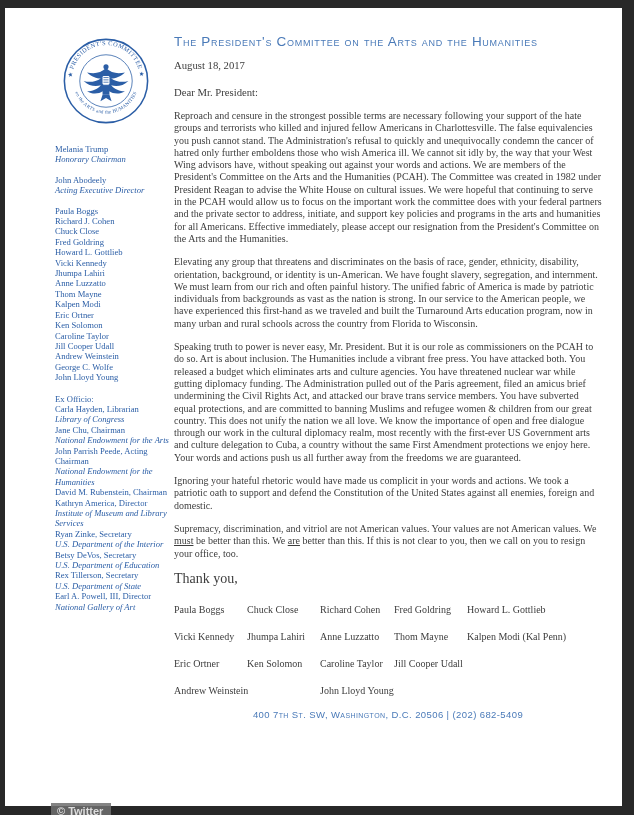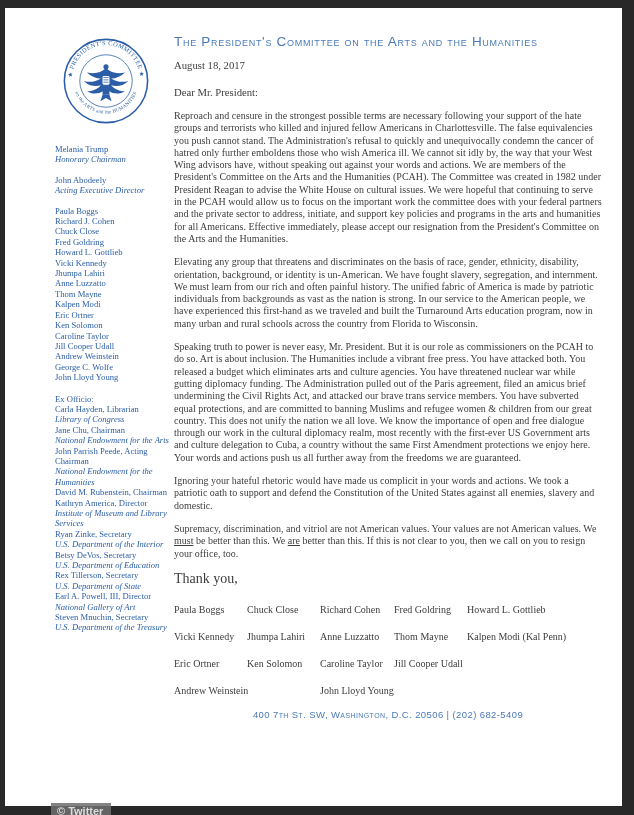--- a/index.html
+++ b/index.html
@@ -179,40 +179,36 @@
           <div class="exo-name">Rex Tillerson, Secretary</div>
           <div class="exo-org">U.S. Department of State</div>
         </div>
 
         <div>
           <div class="exo-name">Earl A. Powell, III, Director</div>
           <div class="exo-org">National Gallery of Art</div>
         </div>
 
 
-        <div>
-          <div class="exo-name">Steven Mnuchin, Secretary</div>
-          <div class="exo-org">U.S. Department of the Treasury</div>
-        </div>
       </div>
 
   </aside>
 
   <main class="main">
 
     <h1 class="title">The President's Committee on the Arts and the Humanities</h1>
 
     <div class="date">August 18, 2017</div>
 
     <div class="salutation">Dear Mr. President:</div>
 
     <p class="body">Reproach and censure in the strongest possible terms are necessary following your support of the hate groups and terrorists who killed and injured fellow Americans in Charlottesville. The false equivalencies you push cannot stand. The Administration's refusal to quickly and unequivocally condemn the cancer of hatred only further emboldens those who wish America ill. We cannot sit idly by, the way that your West Wing advisors have, without speaking out against your words and actions. We are members of the President's Committee on the Arts and the Humanities (PCAH). The Committee was created in 1982 under President Reagan to advise the White House on cultural issues. We were hopeful that continuing to serve in the PCAH would allow us to focus on the important work the committee does with your federal partners and the private sector to address, initiate, and support key policies and programs in the arts and humanities for all Americans. Effective immediately, please accept our resignation from the President's Committee on the Arts and the Humanities.</p>
     <p class="body">Elevating any group that threatens and discriminates on the basis of race, gender, ethnicity, disability, orientation, background, or identity is un-American. We have fought slavery, segregation, and internment. We must learn from our rich and often painful history. The unified fabric of America is made by patriotic individuals from backgrounds as vast as the nation is strong. In our service to the American people, we have experienced this first-hand as we traveled and built the Turnaround Arts education program, now in many urban and rural schools across the country from Florida to Wisconsin.</p>
     <p class="body">Speaking truth to power is never easy, Mr. President. But it is our role as commissioners on the PCAH to do so. Art is about inclusion. The Humanities include a vibrant free press. You have attacked both. You released a budget which eliminates arts and culture agencies. You have threatened nuclear war while gutting diplomacy funding. The Administration pulled out of the Paris agreement, filed an amicus brief undermining the Civil Rights Act, and attacked our brave trans service members. You have subverted equal protections, and are committed to banning Muslims and refugee women &amp; children from our great country. This does not unify the nation we all love. We know the importance of open and free dialogue through our work in the cultural diplomacy realm, most recently with the first-ever US Government arts and culture delegation to Cuba, a country without the same First Amendment protections we enjoy here. Your words and actions push us all further away from the freedoms we are guaranteed.</p>
-    <p class="body">Ignoring your hateful rhetoric would have made us complicit in your words and actions. We took a patriotic oath to support and defend the Constitution of the United States against all enemies, slavery and domestic.</p>
+    <p class="body">Ignoring your hateful rhetoric would have made us complicit in your words and actions. We took a patriotic oath to support and defend the Constitution of the United States against all enemies, foreign and domestic.</p>
 
     <p class="body"><span>Supremacy, discrimination, and vitriol are not American values. Your values are not American values. We </span><u>must</u><span> be better than this. We </span><u>are</u><span> better than this. If this is not clear to you, then we call on you to resign your office, too.</span></p>
 
     <div class="closing">Thank you,</div>
 
     <div class="signatures">
 
         <div>Paula Boggs</div>
 
         <div>Chuck Close</div>

